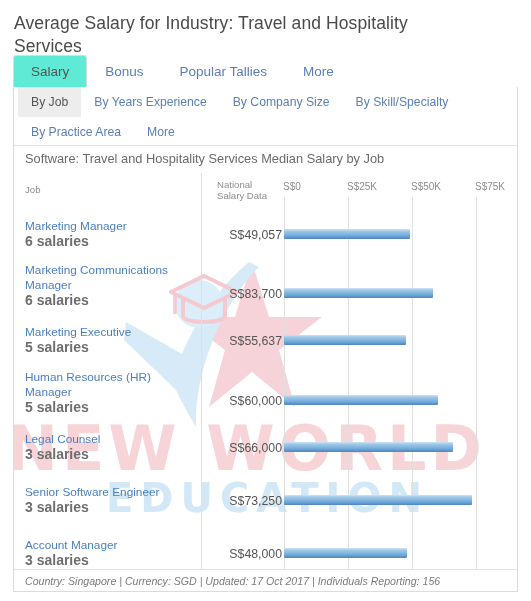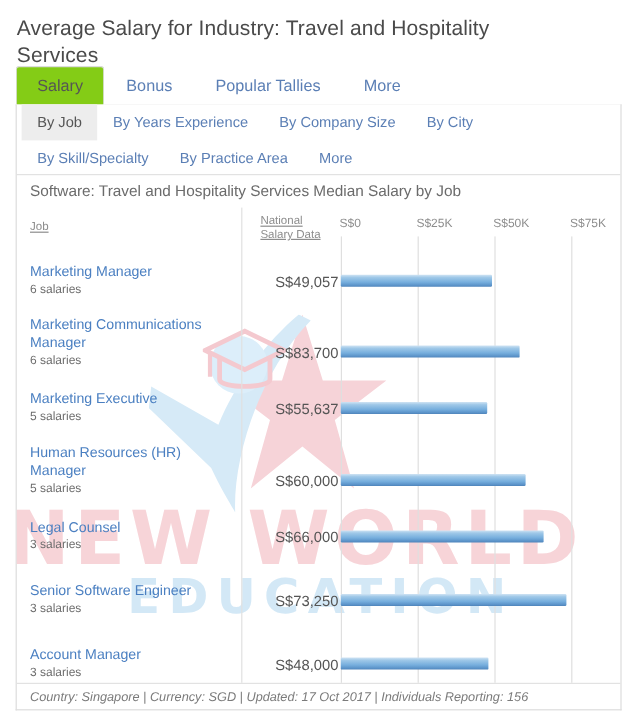--- a/index.html
+++ b/index.html
@@ -44,21 +44,21 @@
     cursor: pointer;
     line-height: 18px;
     white-space: nowrap;
     background: transparent;
     border: 1px solid transparent;
     border-bottom: none;
     margin-bottom: -1px;
   }
   .tab-p.active {
     color: #555;
-    background: #84cc16;
+    background: #5eead4;
     border: 1px solid #dcdcdc;
     border-bottom: 1px solid #fff;
     border-radius: 3px 3px 0 0;
   }
 
   
   .card {
     position: absolute;
     left: 13px; top: 87px;
     width: 505px; height: 505px;
@@ -97,21 +97,20 @@
     left: 11px; top: 64px;
     font-size: 12.8px;
     color: #6b6b6b;
     white-space: nowrap;
   }
   .col-head {
     position: absolute;
     font-size: 9.6px;
     color: #8d8d8d;
     line-height: 11px;
-    text-decoration: underline;
   }
   .col-head.job { left: 11px; top: 97px; }
   .col-head.nsd { left: 203px; top: 92px; width: 65px; }
 
   
   .axis-label {
     position: absolute;
     top: 94px;
     font-size: 10px;
     color: #8d8d8d;
@@ -180,24 +179,25 @@
   .job-name {
     position: absolute;
     left: 11px;
     width: 175px;
     font-size: 11.8px;
     line-height: 15px;
     color: #4a7fc1;
     cursor: pointer;
   }
   .job-count {
-    font-size: 10px;
+    font-size: 14px;
     line-height: 15px;
     color: #6e6e6e;
     display: block;
+    font-weight: bold;
   }
   .salary-val {
     position: absolute;
     left: 190px;
     width: 78px;
     text-align: right;
     font-size: 12.3px;
     color: #555555;
     white-space: nowrap;
   }
@@ -244,21 +244,20 @@
       <div class="tab-p">More</div>
     </div>
 
   <div class="card">
 
     <div class="subtabs">
       <div class="subtab-row" id="secondary-tabs">
           <div class="tab-s active">By Job</div>
           <div class="tab-s">By Years Experience</div>
           <div class="tab-s">By Company Size</div>
-          <div class="tab-s">By City</div>
           <div class="tab-s">By Skill/Specialty</div>
           <div class="tab-s">By Practice Area</div>
           <div class="tab-s">More</div>
         </div>
     </div>
 
     <div class="chart-title">Software: Travel and Hospitality Services Median Salary by Job</div>
 
     <div class="col-head job">Job</div>
     <div class="col-head nsd">National Salary Data</div>

